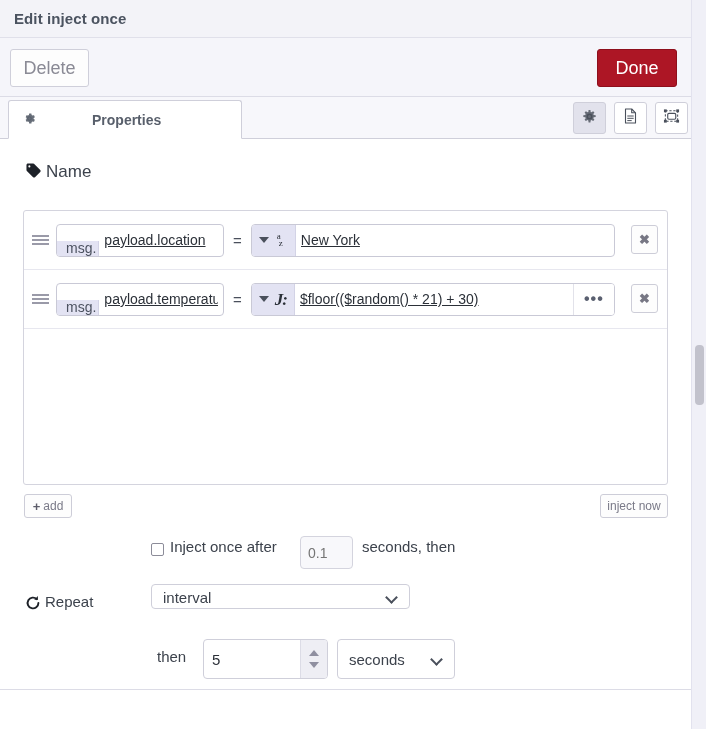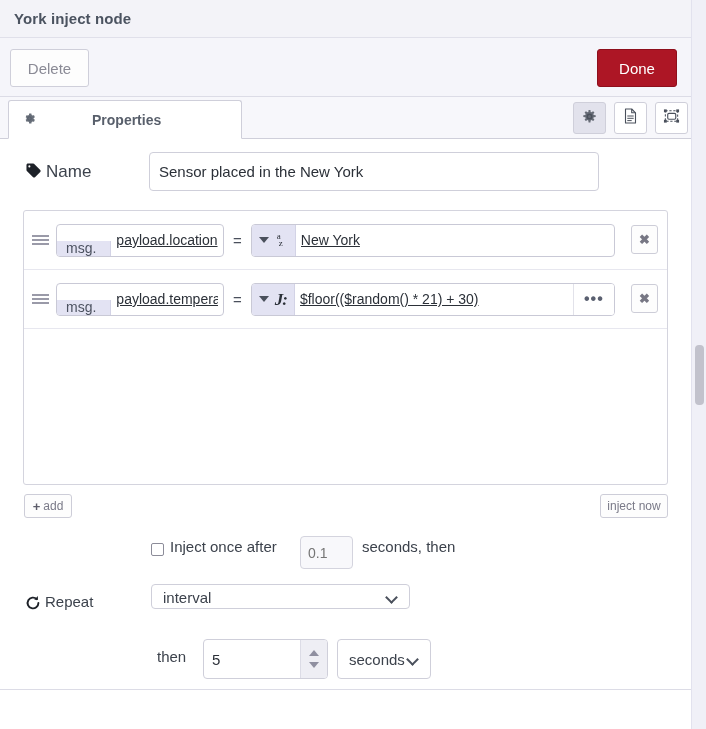--- a/index.html
+++ b/index.html
@@ -41,21 +41,21 @@
   .buttonrow {
     position: absolute;
     left: 0; top: 38px;
     width: 691px; height: 59px;
     background: #f5f5fa;
     border-bottom: 1px solid #dcdce6;
   }
   .btn {
     position: absolute;
     font-family: "Liberation Sans", sans-serif;
-    font-size: 15px;
+    font-size: 18px;
     border-radius: 3px;
     cursor: pointer;
     display: flex;
     align-items: center;
     justify-content: center;
     line-height: 1;
     user-select: none;
     padding: 0;
   }
   .btn-delete {
@@ -193,21 +193,21 @@
     border-radius: 4px;
     overflow: hidden;
     background: #ffffff;
     flex: none;
   }
   .tp-prefix {
     background: #e3e3f3;
     color: #4c5260;
     font-size: 14px;
     display: flex; align-items: center;
-    padding: 0 14px 0 9px;
+    padding: 0 2px 0 9px;
     border-right: 1px solid #d3d3e6;
     flex: none;
     margin-top: 16px;
   }
   .tp-input {
     border: none;
     outline: none;
     background: transparent;
     font-family: "Liberation Sans", sans-serif;
     font-size: 14px;
@@ -416,21 +416,21 @@
   .spin-up, .spin-down {
     position: absolute;
     left: 8px;
     width: 0; height: 0;
     border-left: 5px solid transparent;
     border-right: 5px solid transparent;
     cursor: pointer;
   }
   .spin-up   { top: 10px; border-bottom: 6px solid #8f8fa0; }
   .spin-down { bottom: 10px; border-top: 6px solid #8f8fa0; }
-  .sel-units { left: 337px; top: 0; width: 94px; height: 40px; }
+  .sel-units { left: 337px; top: 0; width: 118px; height: 40px; }
 
   
   .vscroll-track {
     position: absolute;
     right: 0; top: 0;
     width: 15px; height: 729px;
     background: #f0f0f7;
     border-left: 1px solid #e2e2ee;
   }
   .vscroll-thumb {
@@ -448,21 +448,21 @@
     width: 1px; height: 729px;
     background: #dcdce6;
   }
 </style>
 </head>
 <body>
 
 <div class="dialog">
 
   <div class="titlebar">
-    <div class="titlebar-text">York inject node</div>
+    <div class="titlebar-text">Edit inject once</div>
   </div>
 
   <div class="buttonrow">
     <button class="btn btn-delete">Delete</button>
     <button class="btn btn-done">Done</button>
   </div>
 
   <div class="tabbar">
     <div class="tab">
       <span>
@@ -509,21 +509,20 @@
 
   <div class="body">
 
     <div class="name-row">
       <span class="tag-icon">
         <svg width="15" height="15" viewBox="0 0 16 16" aria-hidden="true">
           <path fill="#1d2128" d="M15.2 7.5L8.5.9A1.4 1.4 0 0 0 7.5.5H2.1C1.2.5.5 1.2.5 2.1v5.4c0 .37.15.73.4 1l6.7 6.6c.55.55 1.44.55 2 0l5.6-5.6c.55-.56.55-1.45 0-2zM3.6 4.7a1.1 1.1 0 1 1 0-2.2 1.1 1.1 0 0 1 0 2.2z"></path>
         </svg>
       </span>
       <span class="name-label" style="left:46px;">Name</span>
-      <input class="name-input" type="text" value="Sensor placed in the New York" style="">
     </div>
 
     <div class="proplist">
 
       <div class="proprow">
         <div class="drag-handle">
           <div>
               <span></span>
               <span></span>
               <span></span>

